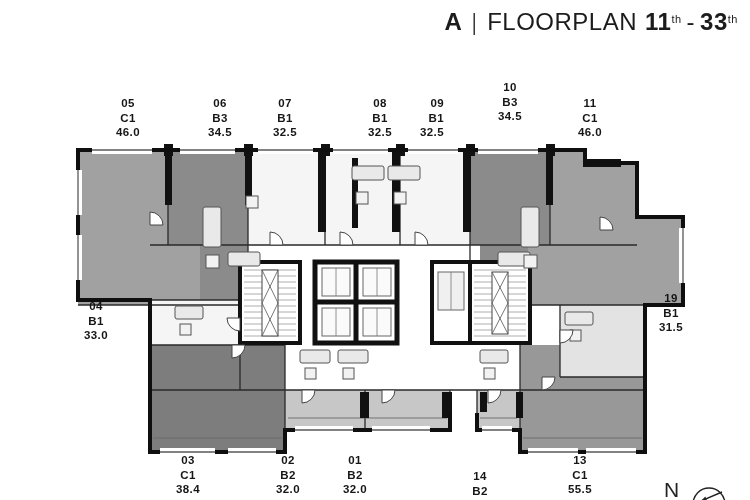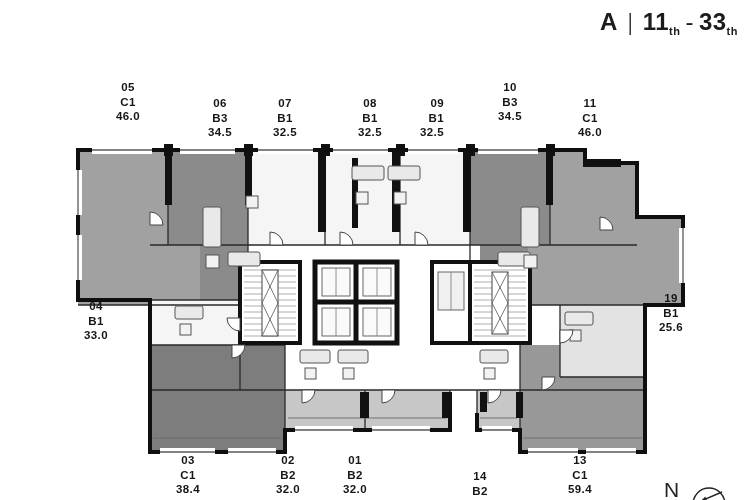--- a/index.html
+++ b/index.html
@@ -15,31 +15,31 @@
   .title{
     position:absolute;top:9px;right:12px;
     display:flex;align-items:flex-start;
     color:#1c1c1c;white-space:pre;
     font-size:24px;line-height:26px;letter-spacing:.5px;
   }
   .title .b{font-weight:bold;}
   .title .sep{font-weight:300;color:#3a3a3a;padding:0 9px;transform:scaleX(.8);}
   .title .reg{font-weight:normal;padding-right:8px;}
   .title .dash{font-weight:normal;padding:0 5px;}
-  .title sup{font-size:11px;font-weight:bold;line-height:11px;margin-top:17px;}
+  .title sup{font-size:11px;font-weight:normal;line-height:11px;margin-top:5px;}
 
   
   .unit-label{
     position:absolute;transform:translateX(-50%);
     text-align:center;color:#161616;
     font-size:11.5px;font-weight:bold;line-height:14.5px;letter-spacing:.4px;
   }
   .unit-label span{display:block;}
-  .lp-05{left:128px;top:80px;}  .lp-06{left:220px;top:96px;}
-  .lp-07{left:285px;top:96px;}  .lp-08{left:370px;top:96px;}
+  .lp-05{left:128px;top:96px;}  .lp-06{left:220px;top:96px;}
+  .lp-07{left:285px;top:96px;}  .lp-08{left:380px;top:96px;}
   .lp-09{left:432px;top:96px;text-align:right;}  .lp-10{left:510px;top:80px;}
   .lp-11{left:590px;top:96px;}
   .lp-04{left:96px;top:299px;}  .lp-12{left:671px;top:291px;}
   .lp-03{left:188px;top:453px;} .lp-02{left:288px;top:453px;}
   .lp-01{left:355px;top:453px;} .lp-14{left:480px;top:453px;margin-top:16px;}
   .lp-13{left:580px;top:453px;}
 
   
   .north-label{
     position:absolute;left:664px;top:478px;
@@ -203,20 +203,21 @@
     <g>
       <circle cx="709" cy="504" r="16" fill="#ffffff" stroke="#222222" stroke-width="1.4"></circle>
       <path d="M722,492 L701,501" stroke="#222222" stroke-width="1.4" fill="none"></path>
       <path d="M700,502 L707.6,502.1 L705.3,496.5 Z" fill="#222222"></path>
     </g>
   </svg>
 
   <div class="title">
     <span class="b">A</span>
     <span class="sep">|</span>
+    <span class="reg">FLOORPLAN</span>
     <span class="b">11</span>
     <sup>th</sup>
     <span class="dash">-</span>
     <span class="b">33</span>
     <sup>th</sup>
   </div>
 
   <div class="unit-label lp-05">
     <span>05</span>
     <span>C1</span>
@@ -253,21 +254,21 @@
     <span>46.0</span>
   </div>
   <div class="unit-label lp-04">
     <span>04</span>
     <span>B1</span>
     <span>33.0</span>
   </div>
   <div class="unit-label lp-12">
     <span>19</span>
     <span>B1</span>
-    <span>25.6</span>
+    <span>31.5</span>
   </div>
   <div class="unit-label lp-03">
     <span>03</span>
     <span>C1</span>
     <span>38.4</span>
   </div>
   <div class="unit-label lp-02">
     <span>02</span>
     <span>B2</span>
     <span>32.0</span>
@@ -278,18 +279,18 @@
     <span>32.0</span>
   </div>
   <div class="unit-label lp-14">
     <span>14</span>
     <span>B2</span>
     <span>22.2</span>
   </div>
   <div class="unit-label lp-13">
     <span>13</span>
     <span>C1</span>
-    <span>59.4</span>
+    <span>55.5</span>
   </div>
 
   <div class="north-label">N</div>
 
 </div>
 
 </body></html>

